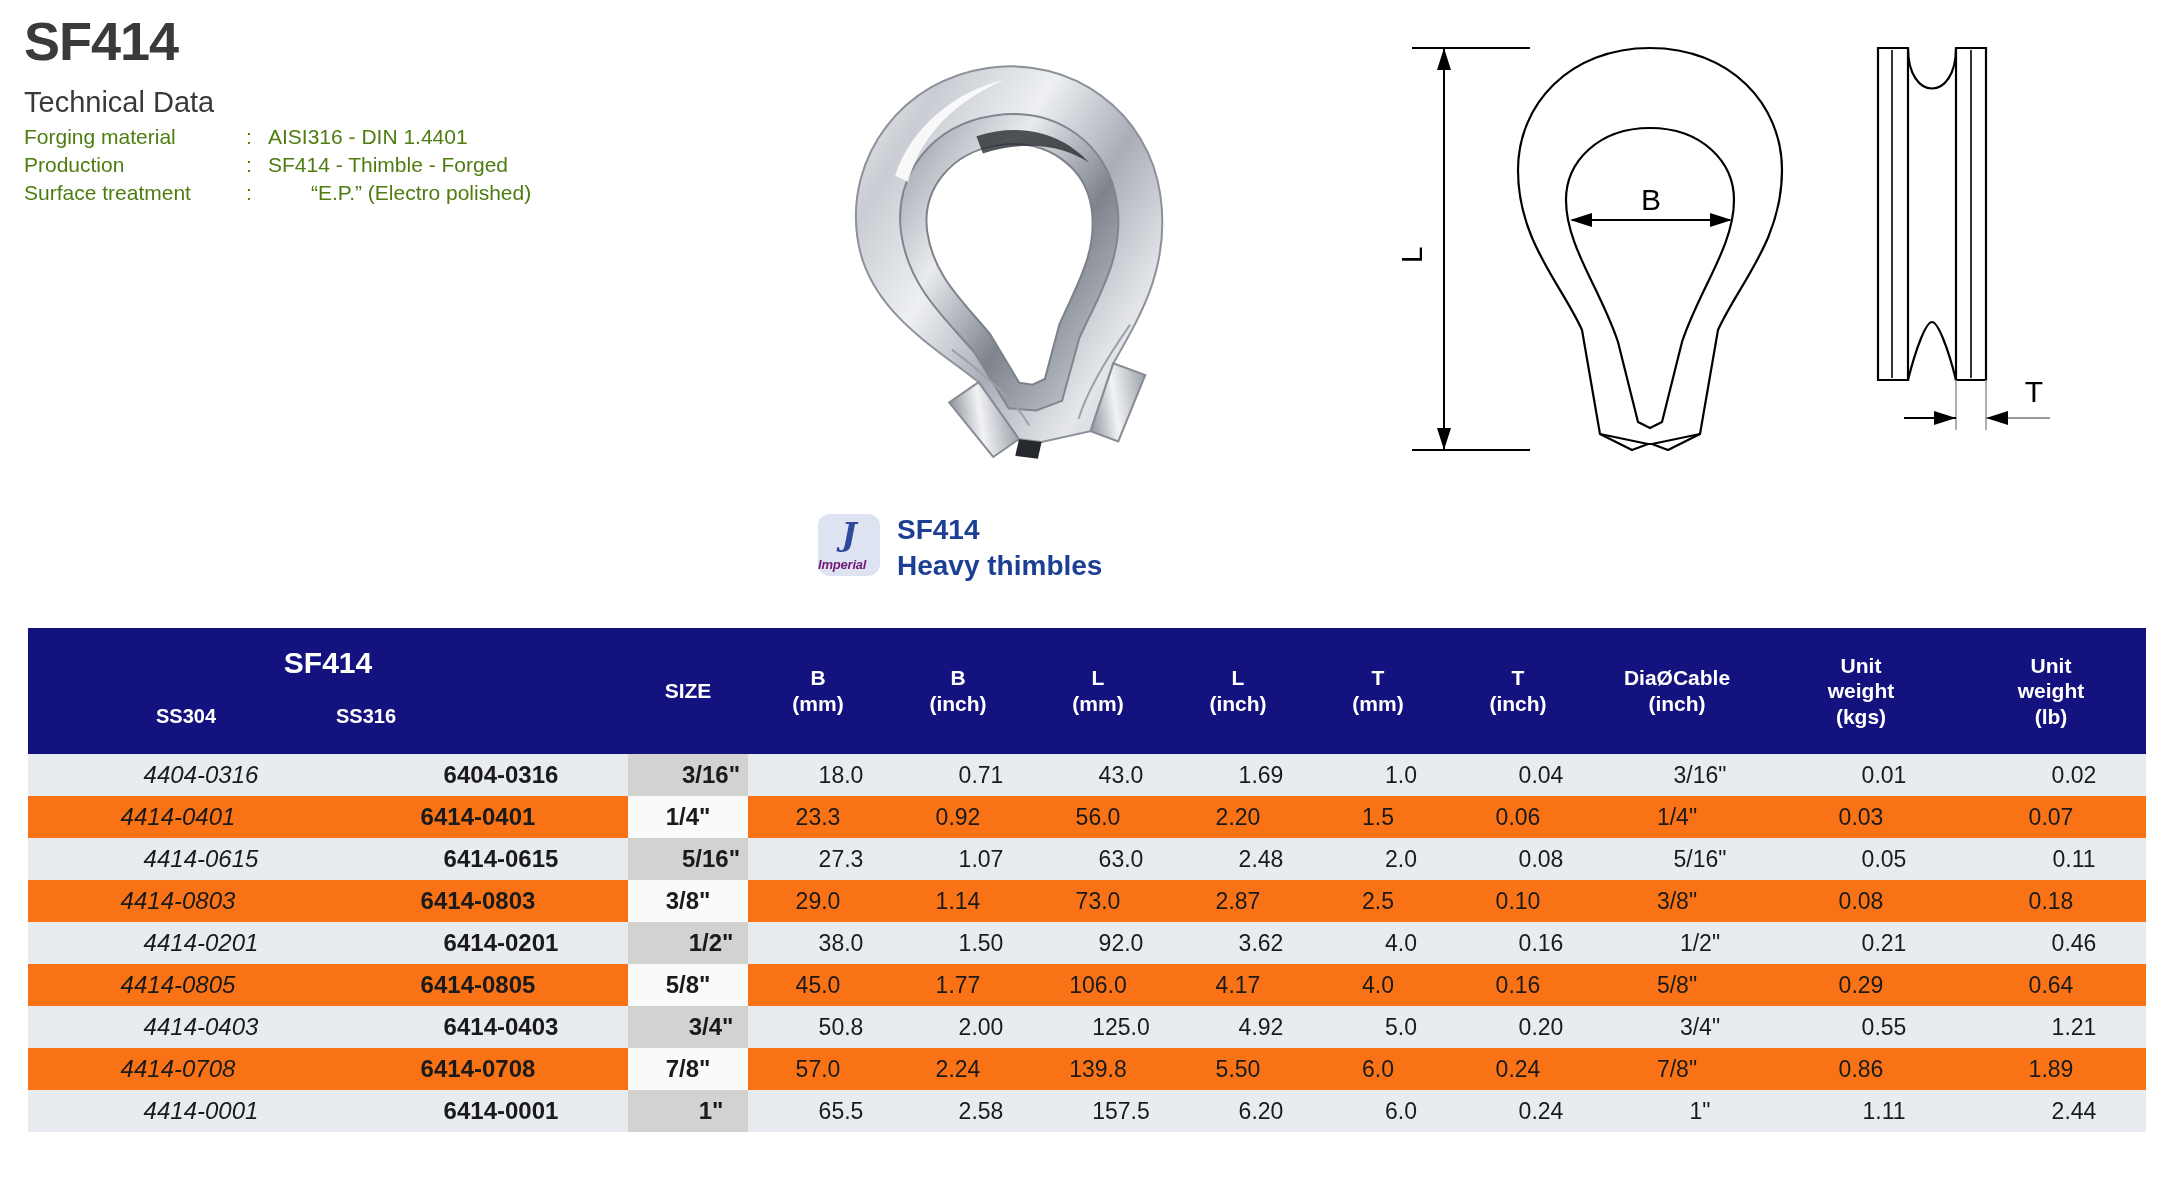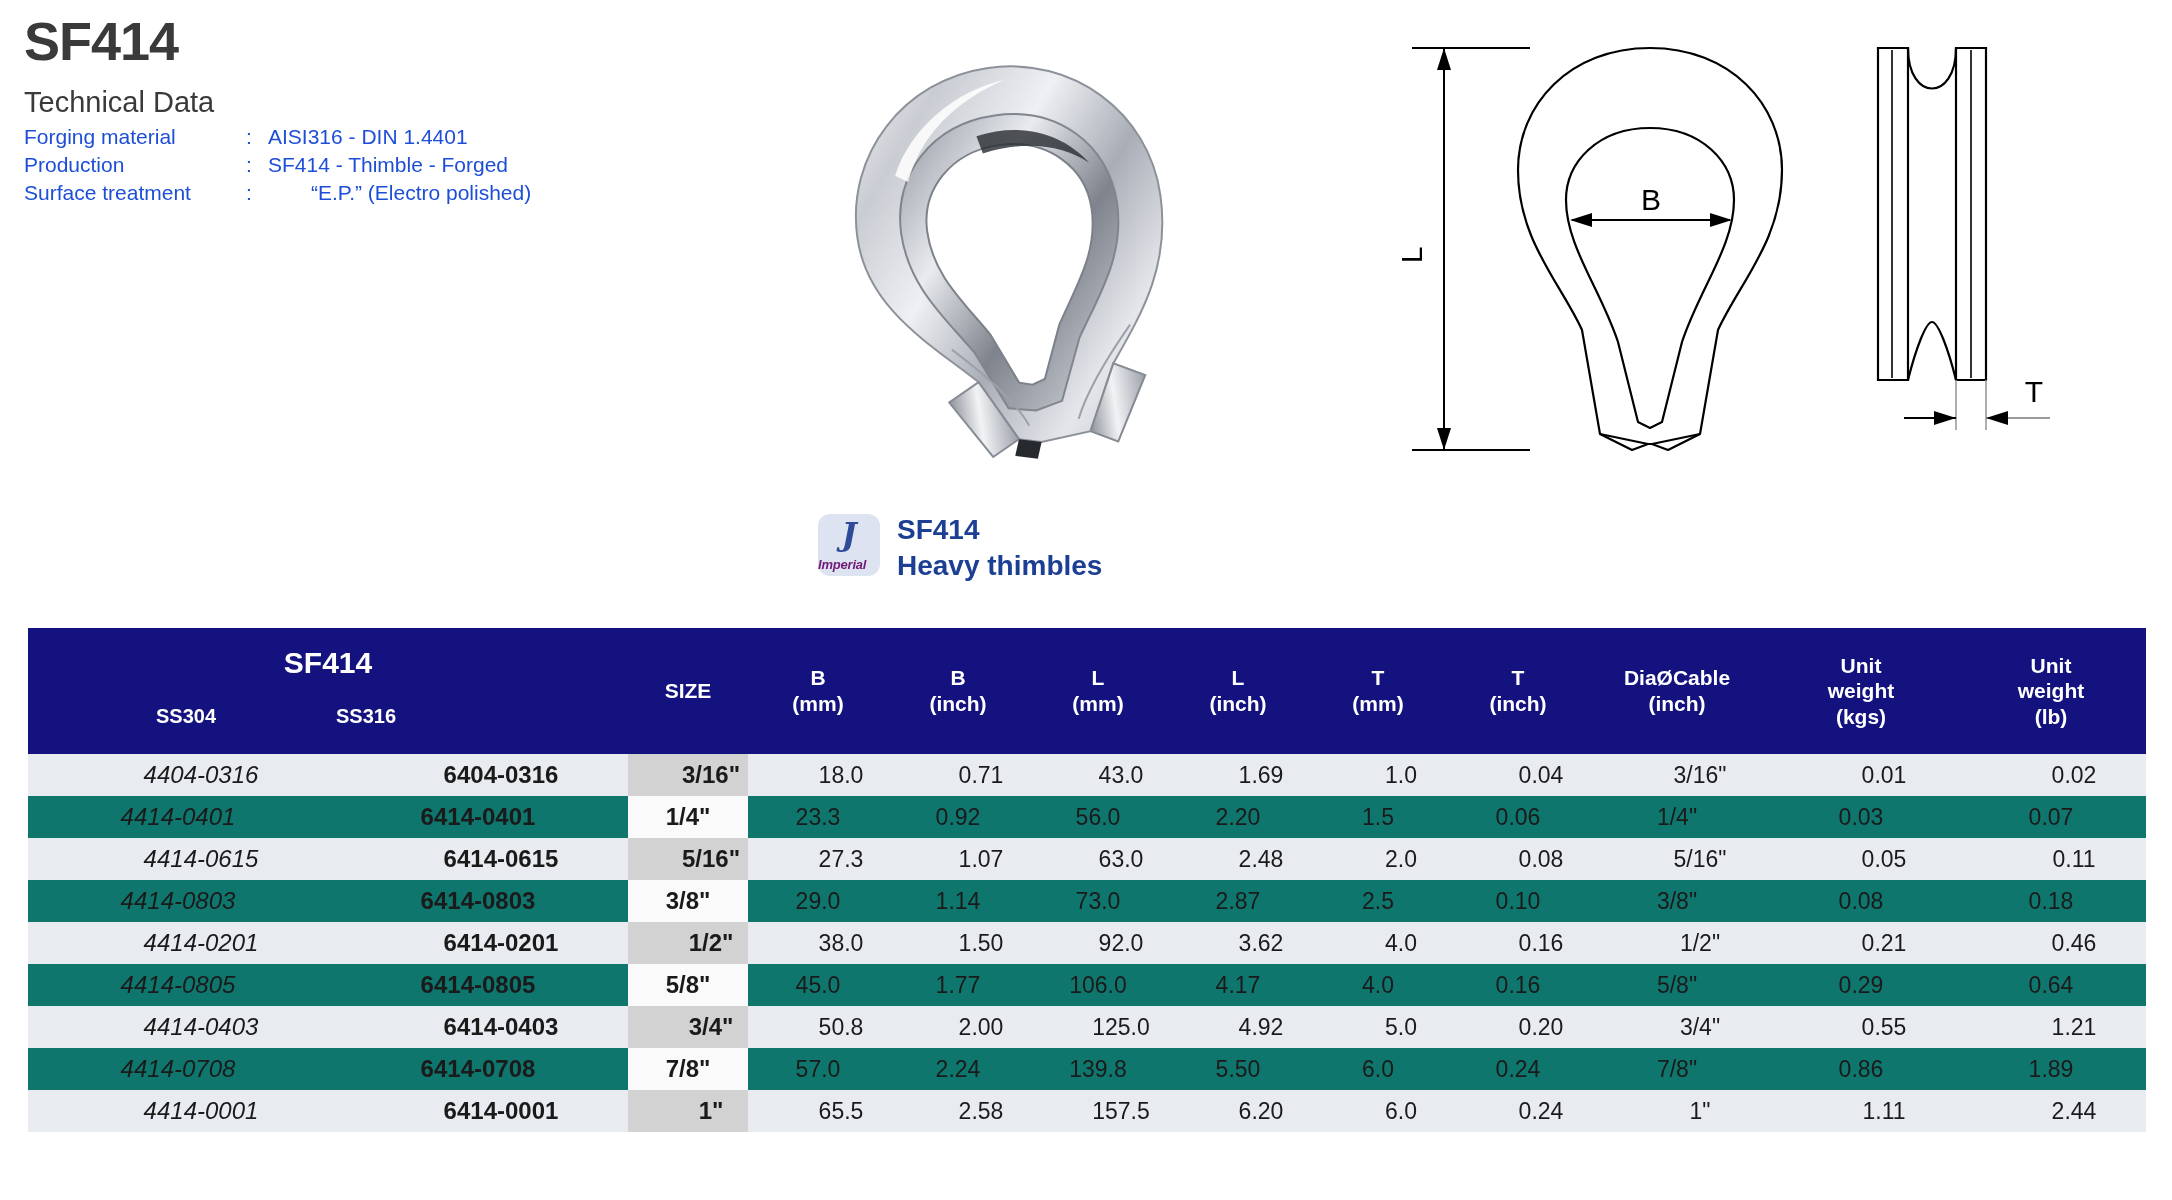--- a/index.html
+++ b/index.html
@@ -33,21 +33,21 @@
     font-size: 29px;
     color: #3a3a3a;
     margin: 0 0 4px 0;
     font-weight: normal;
     line-height: 1.15;
   }
   .tech-row {
     display: flex;
     font-size: 21px;
     line-height: 1.33;
-    color: #1d4ed8;
+    color: #4d7c0f;
     white-space: nowrap;
   }
   .tech-label { width: 222px; flex: 0 0 222px; }
   .tech-colon { width: 22px; flex: 0 0 22px; }
   .tech-value { flex: 1 1 auto; }
   .tech-value b { font-weight: normal; margin-left: 43px; }
 
   
   #product-photo {
     position: absolute;
@@ -158,21 +158,21 @@
   #spec-table tbody td {
     font-size: 23px;
     text-align: center;
     height: 42px;
     padding: 0 2px;
     border: 0;
     color: #1a1a1a;
     white-space: nowrap;
   }
   #spec-table tbody tr.row-odd td { background: #e8ecf0; padding-left: 48px; }
-  #spec-table tbody tr.row-even td { background: #0f766e; }
+  #spec-table tbody tr.row-even td { background: #f97316; }
   #spec-table tbody td.col-ss304 {
     font-style: italic;
     font-size: 24px;
   }
   #spec-table tbody td.col-ss316 {
     font-weight: bold;
     font-size: 24px;
   }
   #spec-table tbody td.col-size {
     font-weight: bold;

